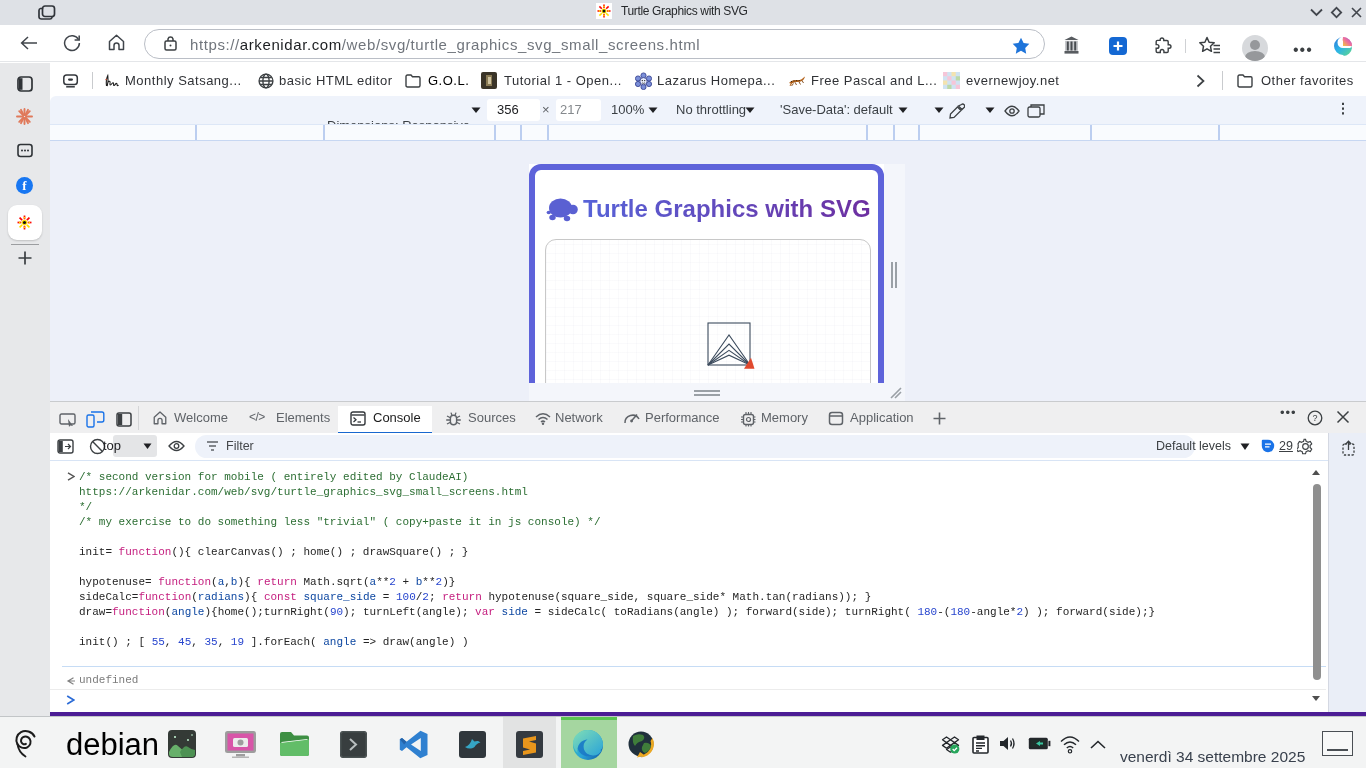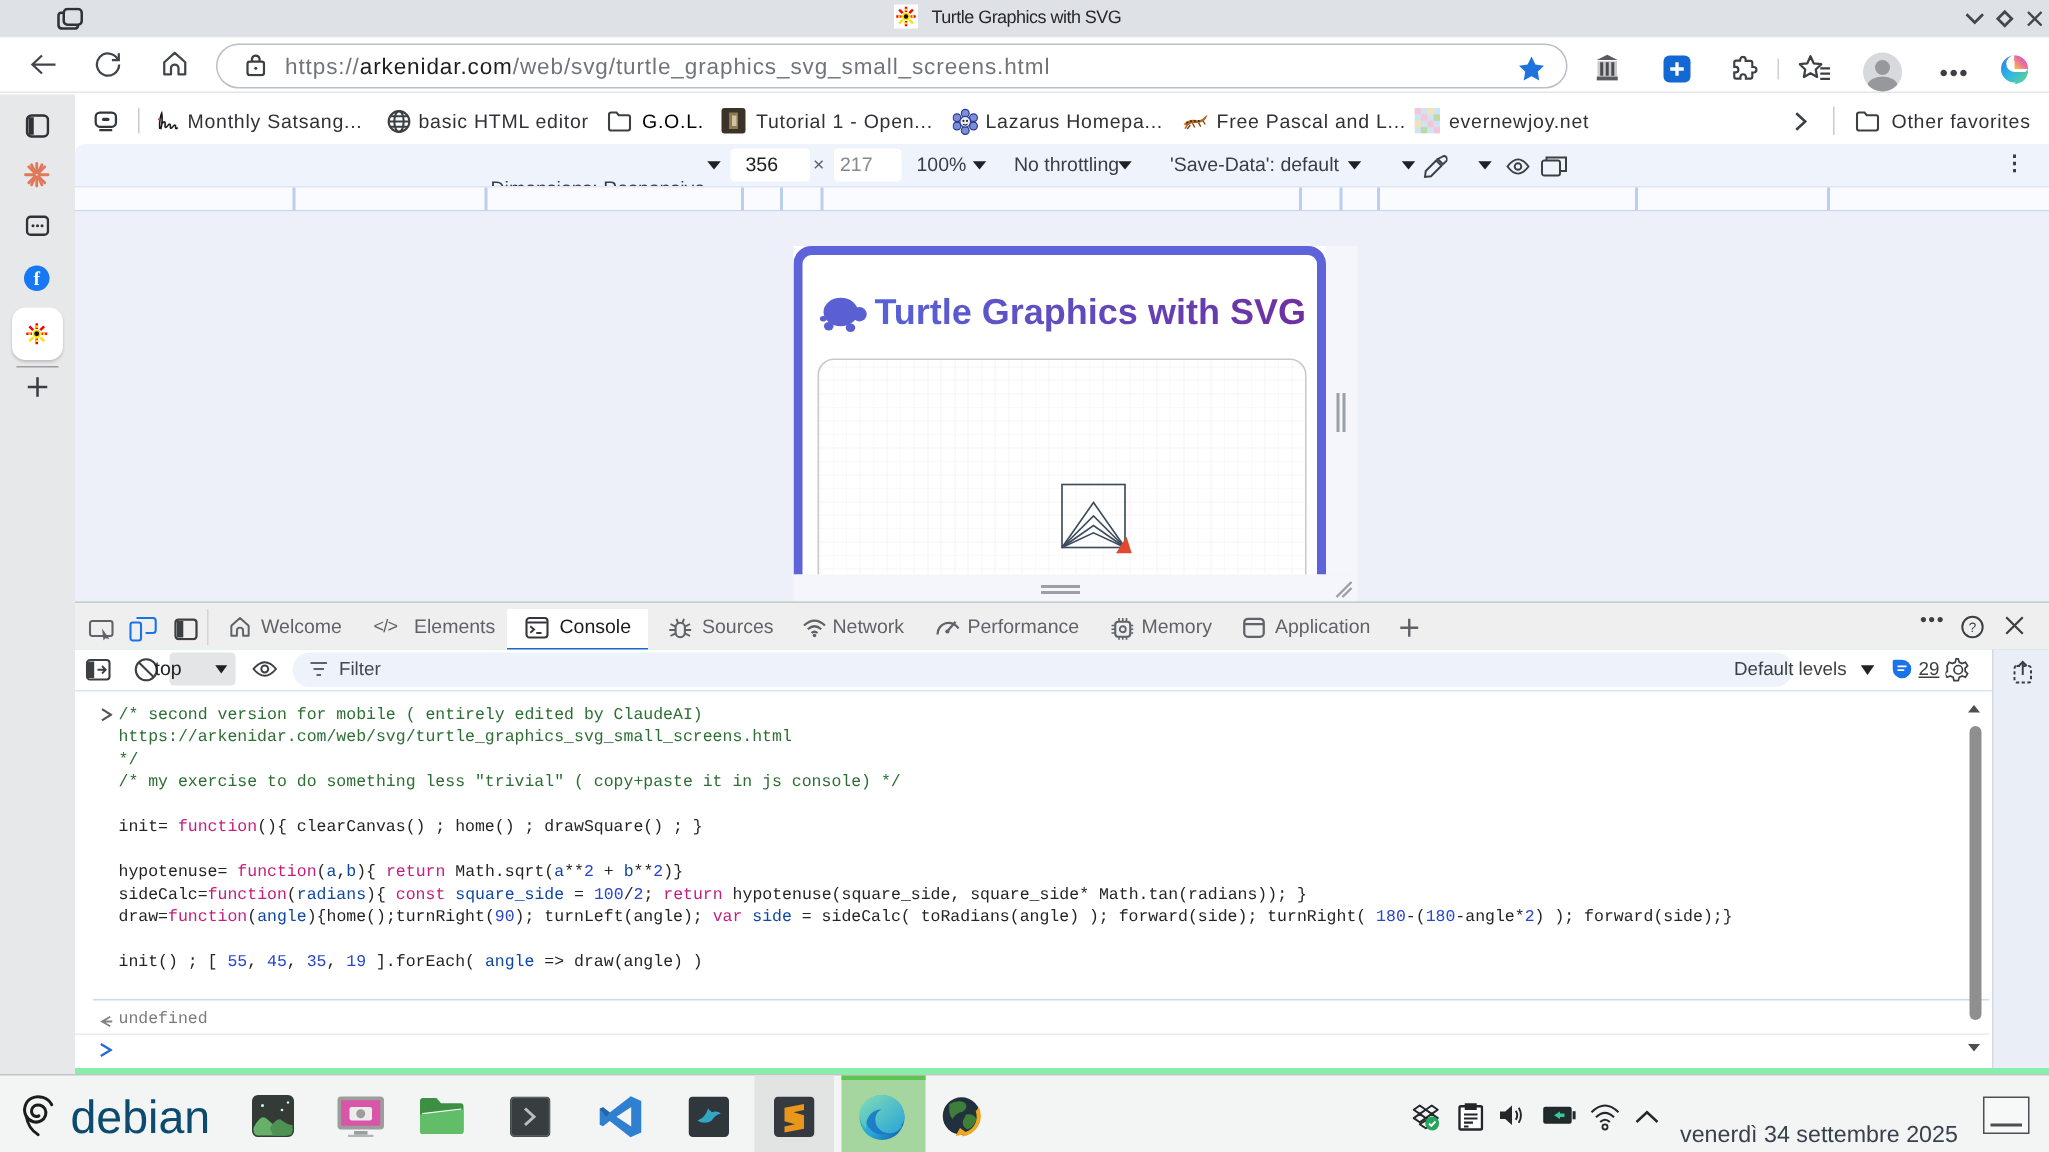--- a/index.html
+++ b/index.html
@@ -343,21 +343,21 @@
 
   <div class="abs" style="left:841px;top:121px;width:2px;height:26px;background:#9aa0a6;"></div>
   <div class="abs" style="left:845px;top:121px;width:2px;height:26px;background:#9aa0a6;"></div>
   <div class="abs" style="left:644px;top:249px;width:26px;height:2px;background:#9aa0a6;"></div>
   <div class="abs" style="left:644px;top:253px;width:26px;height:2px;background:#9aa0a6;"></div>
   <svg class="abs" style="left:840px;top:246px" width="12" height="12" viewBox="0 0 12 12">
       <path d="M1 11 L11 1 M5 11 L11 5" stroke="#9aa0a6" stroke-width="1.6"></path>
     </svg>
 </div>
 
-<div class="abs" id="devtools" style="left:50px;top:401px;width:1316px;height:315px;background:#86efac;">
+<div class="abs" id="devtools" style="left:50px;top:401px;width:1316px;height:315px;background:#4c1d95;">
 
   <div class="abs" id="dtabs" style="left:0;top:0;width:1316px;height:32px;background:#efeff0;border-top:1px solid #c9cbce;font-size:13px;color:#5f6368;">
     <svg class="abs" style="left:9px;top:11px" width="18" height="14" viewBox="0 0 18 14">
       <rect x="1" y="1" width="15" height="10" rx="1.5" fill="none" stroke="#5f6368" stroke-width="1.4"></rect>
       <path d="M9 6 L14 13 L11.2 12.5 L10 14 Z" fill="#5f6368"></path>
     </svg>
     <svg class="abs" style="left:36px;top:9px" width="19" height="17" viewBox="0 0 19 17">
       <rect x="1" y="4" width="7" height="12" rx="1.5" fill="none" stroke="#1a73e8" stroke-width="1.4"></rect>
       <path d="M5 1 L16 1 Q17.8 1 17.8 3 L17.8 9 Q17.8 11 16 11 L11 11" fill="none" stroke="#1a73e8" stroke-width="1.4"></path>
     </svg>
@@ -506,21 +506,21 @@
     .vr { color:#0d47a1; }
   </style>
 </div>
 
 <div class="abs" id="taskbar" style="left:0;top:716px;width:1366px;height:52px;background:#f3f4f4;border-top:1px solid #c2c5c7;">
 
   <svg class="abs" style="left:12px;top:12px" width="26" height="29" viewBox="0 0 26 29">
     <path d="M22.5 7.5 C20 2.5 13.5 0.8 9 3.2 C4.7 5.5 3.2 10.8 5.4 15 C7.3 18.6 11.8 20.1 15.3 18.3 C18.3 16.7 19.5 13 17.9 10.2 C16.5 7.8 13.4 6.9 11.1 8.2 C9.2 9.3 8.4 11.7 9.5 13.6 C10.4 15.2 12.4 15.8 13.9 14.9" fill="none" stroke="#1c1c1c" stroke-width="2" stroke-linecap="round"></path>
     <path d="M5.4 15 C6.2 20 9 24.8 13.5 27.5" fill="none" stroke="#1c1c1c" stroke-width="1.8" stroke-linecap="round"></path>
   </svg>
-  <div class="abs" style="left:47px;top:10px;font-size:31px;color:#0c4a6e;">debian</div>
+  <div class="abs" style="left:66px;top:10px;font-size:31px;color:#000000;">debian</div>
 
   <svg class="abs" style="left:168px;top:13px" width="28" height="28" viewBox="0 0 28 28">
     <rect width="28" height="28" rx="4" fill="#343a36"></rect>
     <path d="M1 22 Q6 12 10 16 Q14 20 18 22 L27 22 Q27 27 23 27 L5 27 Q1 27 1 24 Z" fill="#67b06a"></path>
     <path d="M12 22 Q17 14 20 17 Q24 20 27 20 L27 24 Q27 27 23 27 L14 27 Z" fill="#4d9153"></path>
     <circle cx="7" cy="7" r="1" fill="#cfd"></circle>
       <circle cx="20" cy="10" r="0.9" fill="#cfd"></circle>
       <circle cx="24" cy="5" r="0.8" fill="#cfd"></circle>
   </svg>
 

